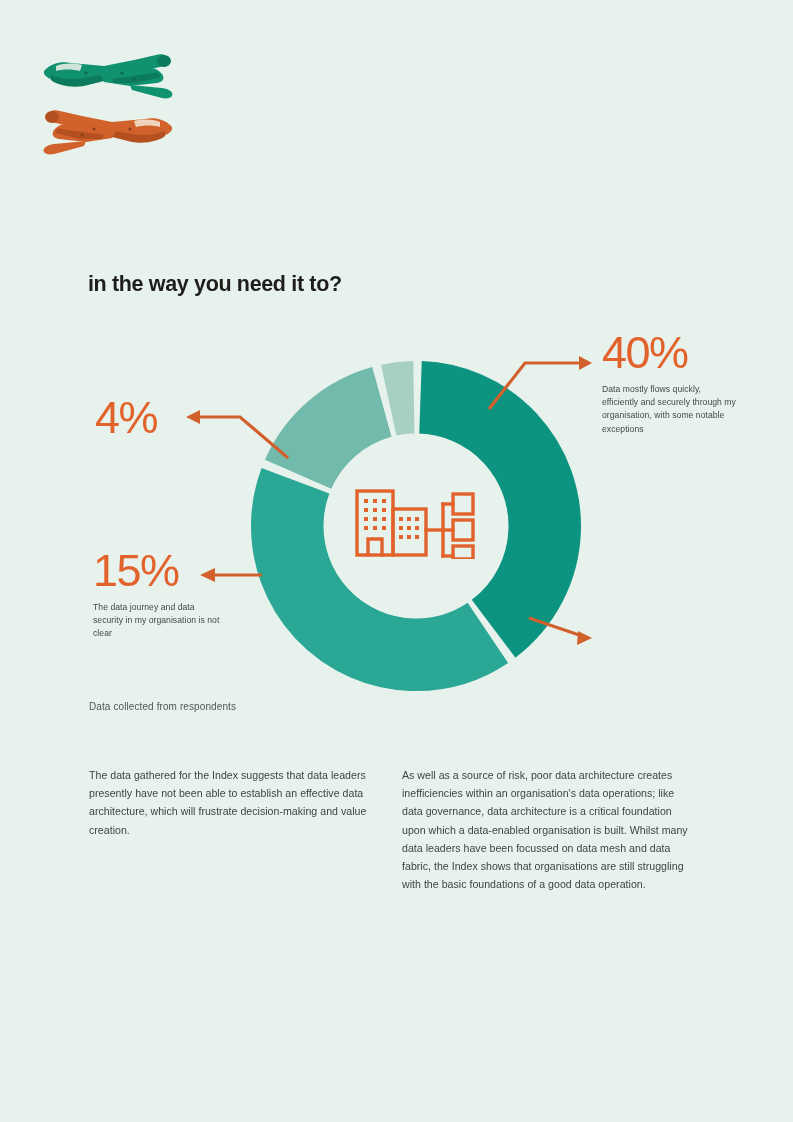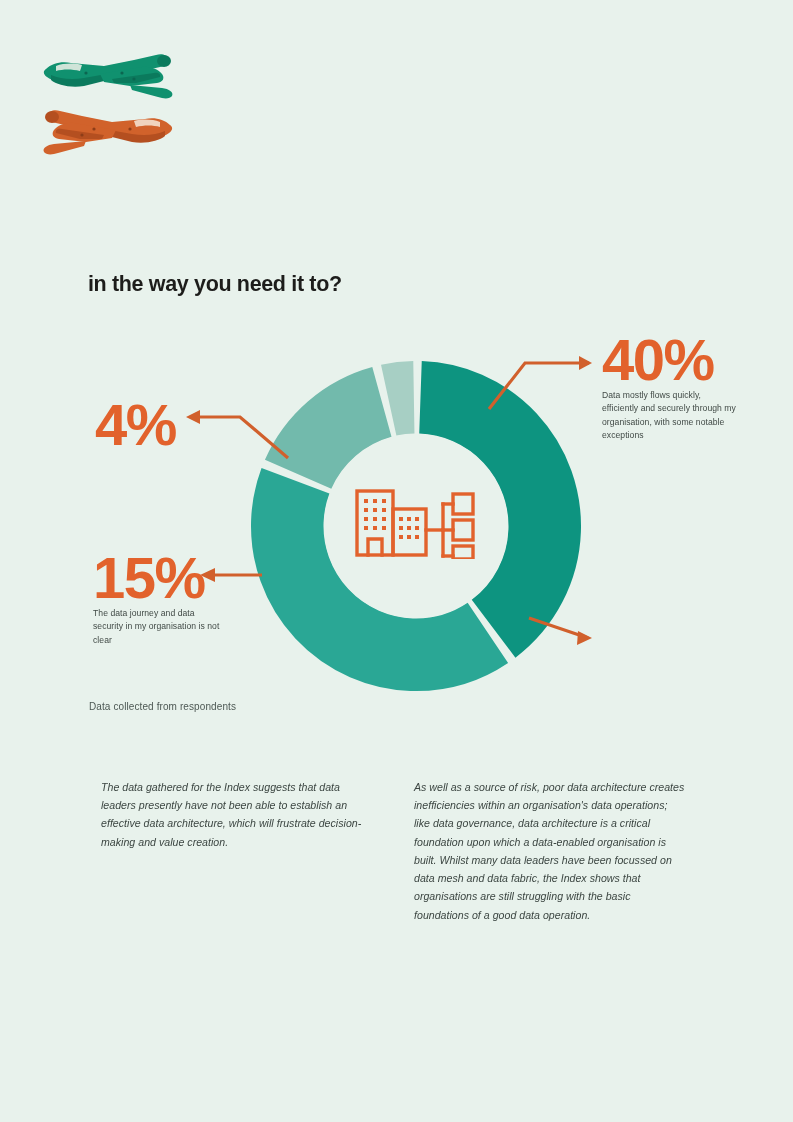--- a/index.html
+++ b/index.html
@@ -68,29 +68,29 @@
   
   .arrows-layer {
     position: absolute;
     left: 0; top: 0;
     width: 793px; height: 1122px;
     pointer-events: none;
   }
 
   .callout { position: absolute; }
   .callout .pct {
-    font-size: 58px;
-    font-weight: 700;
+    font-size: 45px;
+    font-weight: 400;
     color: #e2622c;
     line-height: 0.95;
     letter-spacing: -1.5px;
     white-space: nowrap;
   }
   .callout .desc {
-    margin-top: 2px;
+    margin-top: 8px;
     font-size: 8.6px;
     line-height: 1.55;
     color: #414a46;
     letter-spacing: 0.05px;
   }
 
   .c-40 { left: 602px; top: 332px; width: 134px; }
   .c-41 { left: 600px; top: 608px; width: 136px; }
   .c-4  { left: 95px;  top: 397px; width: 126px; }
   .c-15 { left: 93px;  top: 550px; width: 132px; }
@@ -110,21 +110,21 @@
   
   .body-col {
     position: absolute;
     font-size: 10.6px;
     line-height: 1.72;
     color: #3c4642;
     letter-spacing: 0.02px;
   }
   .body-left  { left: 89px;  top: 766px; width: 290px; }
   .body-right { left: 402px; top: 766px; width: 295px; }
-  .body-col p { margin: 12px; font-style: italic; }
+  .body-col p { margin: 0; }
 </style>
 </head>
 <body>
 
 <div class="page">
 
   <div class="pliers-block">
     <svg class="pliers-svg" width="140" height="115" viewBox="0 0 140 115" xmlns="http://www.w3.org/2000/svg">
 
       <g>

